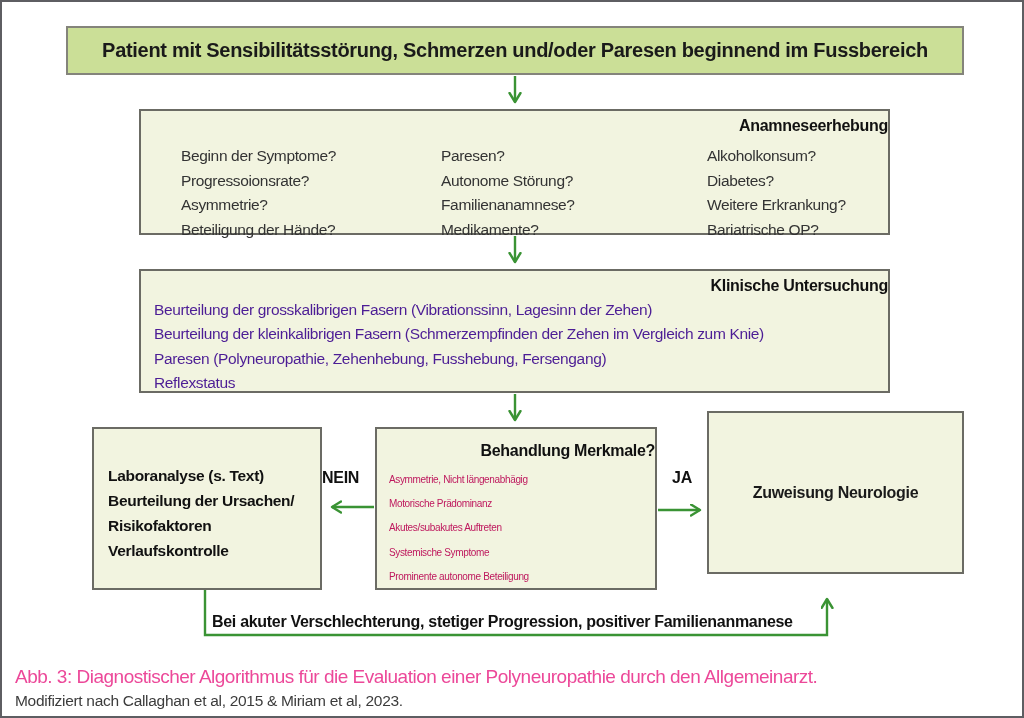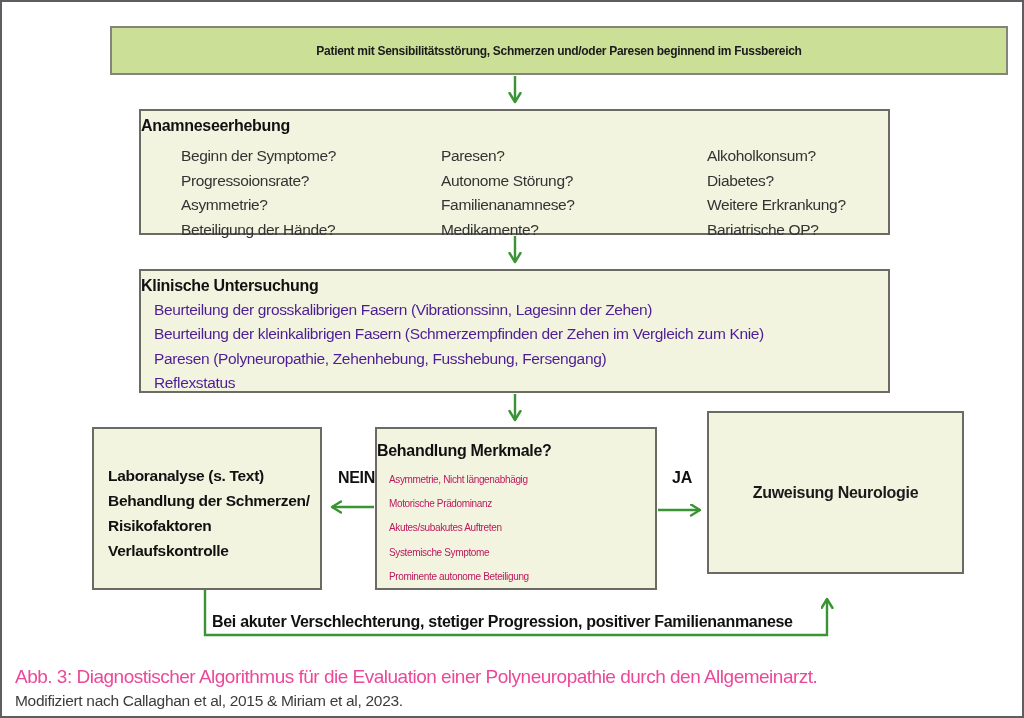--- a/index.html
+++ b/index.html
@@ -15,27 +15,27 @@
   }
   .box{position:absolute;box-sizing:border-box;}
   .light{background:#f2f4e0;border:2px solid #6b6b64;}
   .line{white-space:nowrap;}
 
   
   #start{
     left:64px;top:24px;width:898px;height:49px;
     background:#cbdf97;border:2px solid #84847b;
     display:flex;align-items:center;justify-content:center;
-    font-weight:bold;font-size:12px;letter-spacing:-0.3px;margin-left:44px;
+    font-weight:bold;font-size:20px;letter-spacing:-0.3px;
   }
 
   
   #anamnese{left:137px;top:107px;width:751px;height:126px;}
   .node-title{
-    position:absolute;left:0;right:0;top:6px;text-align:left;
+    position:absolute;left:0;right:0;top:6px;text-align:right;
     font-weight:bold;font-size:16px;letter-spacing:-0.3px;color:#111;
   }
   .col{position:absolute;top:33px;font-size:15.5px;letter-spacing:-0.35px;
        line-height:24.5px;color:#333;}
   #anamnese .c1{left:13px;margin-left:27px;}
   #anamnese .c2{left:300px;}
   #anamnese .c3{left:566px;}
 
   
   #klinische{left:137px;top:267px;width:751px;height:124px;}
@@ -59,21 +59,21 @@
   #neurologie{
     left:705px;top:409px;width:257px;height:163px;
     display:flex;align-items:center;justify-content:center;
     font-weight:bold;font-size:16px;letter-spacing:-0.3px;
   }
 
   .edge-label{
     position:absolute;font-weight:bold;font-size:16px;color:#111;
     letter-spacing:-0.3px;
   }
-  #lbl-nein{left:320px;top:467px;width:53px;text-align:right;}
+  #lbl-nein{left:320px;top:467px;width:53px;text-align:left;}
   #lbl-ja{left:655px;top:467px;width:50px;text-align:center;}
   #lbl-bypass{left:210px;top:611px;white-space:nowrap;}
 
   
   #caption{position:absolute;left:13px;top:664px;}
   #caption .cap-bold{font-weight:normal;font-size:19px;letter-spacing:-0.5px;color:#ec4899;}
   #caption .cap-reg{font-size:15.5px;letter-spacing:-0.3px;color:#3c3c3c;margin-top:4px;}
 
   #arrows{position:absolute;left:0;top:0;width:1024px;height:718px;pointer-events:none;}
 </style>
@@ -114,21 +114,21 @@
       <div class="line">Beurteilung der grosskalibrigen Fasern (Vibrationssinn, Lagesinn der Zehen)</div>
       <div class="line">Beurteilung der kleinkalibrigen Fasern (Schmerzempfinden der Zehen im Vergleich zum Knie)</div>
       <div class="line">Paresen (Polyneuropathie, Zehenhebung, Fusshebung, Fersengang)</div>
       <div class="line">Reflexstatus</div>
     </div>
   </div>
 
   <div id="labor" class="box light">
     <div class="body">
       <div class="line">Laboranalyse (s. Text)</div>
-      <div class="line">Behandlung der Schmerzen/</div>
+      <div class="line">Beurteilung der Ursachen/</div>
       <div class="line">Risikofaktoren</div>
       <div class="line">Verlaufskontrolle</div>
     </div>
   </div>
 
   <div id="atypisch" class="box light">
     <div class="node-title">Behandlung Merkmale?</div>
     <div class="body">
       <div class="line">Asymmetrie, Nicht längenabhägig</div>
       <div class="line">Motorische Prädominanz</div>

